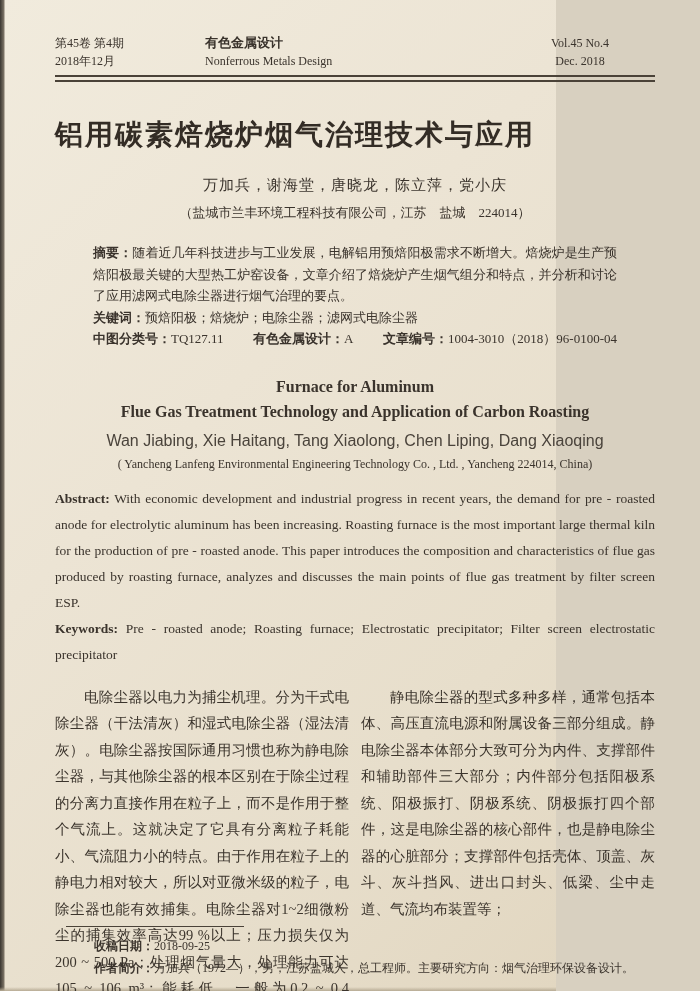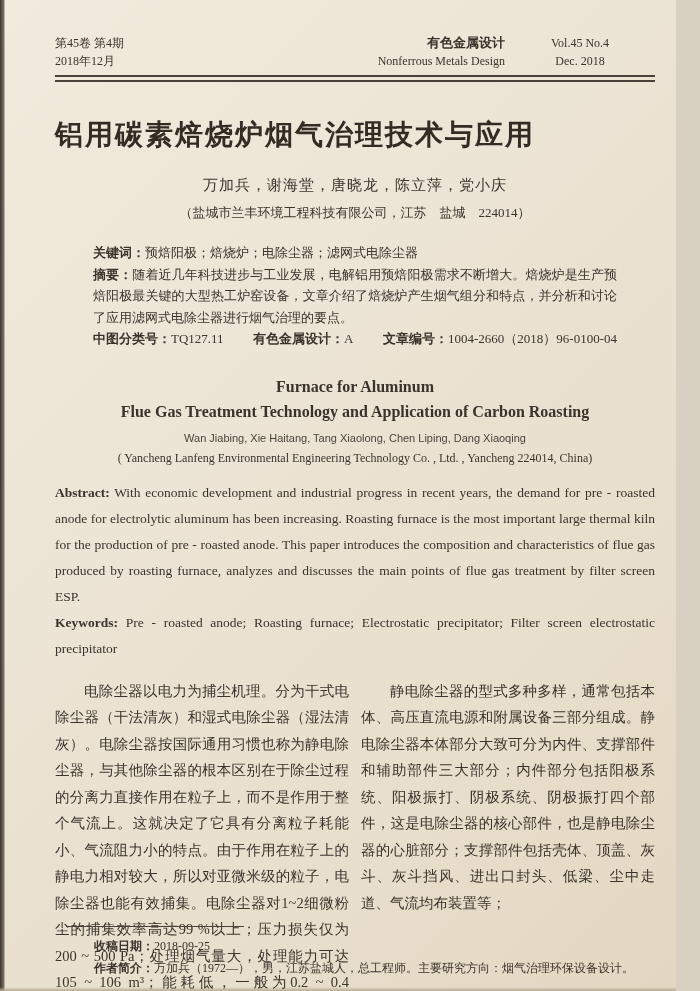--- a/index.html
+++ b/index.html
@@ -4,21 +4,21 @@
 <style>
   html,body{margin:0;padding:0;}
   body{
     width:700px;height:991px;
     background:#d8d0c0;
     font-family:"Liberation Serif","DejaVu Serif",serif;
     overflow:hidden;
   }
   .page{
     position:relative;
-    width:676px;height:991px;
+    width:556px;height:991px;
     background:linear-gradient(135deg,#f1ebdd 0%, #ece4d4 40%, #e7decb 75%, #e2d7c1 100%);
     color:#3a332c;
     box-sizing:border-box;
   }
   .scan-edge-left{
     position:absolute;left:0;top:0;width:5px;height:100%;
     background:linear-gradient(90deg,#1a1713,#6a6154 80%,transparent);
     opacity:.85;
   }
   .scan-edge-bottom{
@@ -28,21 +28,21 @@
   .content{
     position:absolute;left:55px;top:34px;width:600px;
   }
   
   .jheader{
     display:flex;justify-content:space-between;align-items:flex-start;
     font-size:12px;line-height:18px;
   }
   .jheader .left,.jheader .right{width:150px;}
   .jheader .right{text-align:center;}
-  .jheader .center{text-align:right;flex:1;}
+  .jheader .center{text-align:left;flex:1;}
   .jheader .cn{font-weight:bold;font-size:13px;}
   .rule-double{
     margin-top:5px;
     border-top:2.5px solid #4a4238;
     border-bottom:2px solid #4a4238;
     height:3px;
   }
   
   .title-cn{
     margin-top:34px;text-align:left;
@@ -58,21 +58,21 @@
   .abs-block p{margin:0;}
   .abs-block b{font-weight:bold;}
   .class-line{margin-top:2px;display:flex;gap:4px;}
   .class-line .seg{white-space:nowrap;}
   .class-line .sp{display:inline-block;width:26px;}
   
   .title-en{
     margin-top:24px;text-align:center;
     font-size:16px;font-weight:bold;line-height:25px;
   }
-  .authors-en{margin-top:8px;text-align:center;font-size:11px;font-family:"Liberation Sans","DejaVu Sans",sans-serif;color:#4a433b;}
+  .authors-en{margin-top:8px;text-align:center;font-size:16px;font-family:"Liberation Sans","DejaVu Sans",sans-serif;color:#4a433b;}
   .affil-en{margin-top:7px;text-align:center;font-size:12px;}
   .abs-en{
     margin-top:14px;font-size:13.5px;line-height:26px;text-align:justify;
   }
   .abs-en p{margin:0;}
   
   .section-head{
     margin-top:26px;font-weight:bold;font-size:16px;letter-spacing:2px;
   }
   .columns{
@@ -120,28 +120,28 @@
         <div>Dec. 2018</div>
       </div>
     </div>
     <div class="rule-double"></div>
 
     <div class="title-cn">铝用碳素焙烧炉烟气治理技术与应用</div>
     <div class="authors-cn">万加兵，谢海堂，唐晓龙，陈立萍，党小庆</div>
     <div class="affil-cn">（盐城市兰丰环境工程科技有限公司，江苏　盐城　224014）</div>
 
     <div class="abs-block">
+      <p><b>摘要：</b><span>随着近几年科技进步与工业发展，电解铝用预焙阳极需求不断增大。焙烧炉是生产预焙阳极最关键的大型热工炉窑设备，文章介绍了焙烧炉产生烟气组分和特点，并分析和讨论了应用滤网式电除尘器进行烟气治理的要点。</span></p>
       <p><b>关键词：</b><span>预焙阳极；焙烧炉；电除尘器；滤网式电除尘器</span></p>
-      <p><b>摘要：</b><span>随着近几年科技进步与工业发展，电解铝用预焙阳极需求不断增大。焙烧炉是生产预焙阳极最关键的大型热工炉窑设备，文章介绍了焙烧炉产生烟气组分和特点，并分析和讨论了应用滤网式电除尘器进行烟气治理的要点。</span></p>
       <p class="class-line">
         <span class="seg"><b>中图分类号：</b><span>TQ127.11</span></span>
         <span class="sp"></span>
         <span class="seg"><b>有色金属设计：</b><span>A</span></span>
         <span class="sp"></span>
-        <span class="seg"><b>文章编号：</b><span>1004-2660（2018）96-0100-04</span></span>
+        <span class="seg"><b>文章编号：</b><span>1004-3010（2018）96-0100-04</span></span>
       </p>
     </div>
 
     <div class="title-en">
       <div>Furnace for Aluminum</div>
       <div>Flue Gas Treatment Technology and Application of Carbon Roasting</div>
     </div>
     <div class="authors-en">Wan Jiabing, Xie Haitang, Tang Xiaolong, Chen Liping, Dang Xiaoqing</div>
     <div class="affil-en">( Yancheng Lanfeng Environmental Engineering Technology Co. , Ltd. , Yancheng 224014, China)</div>
 

